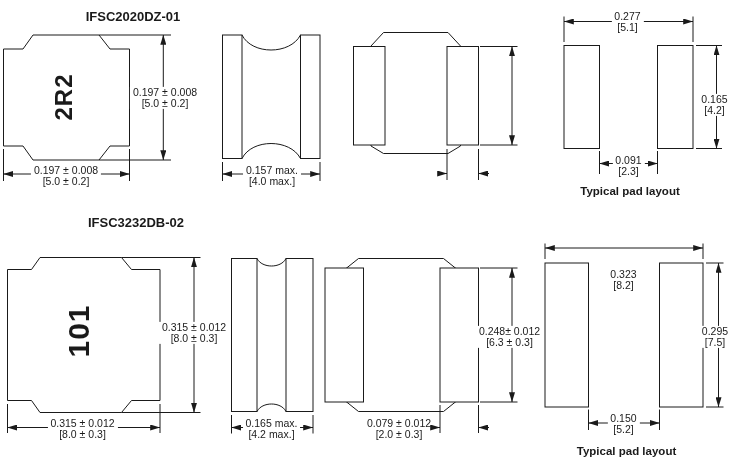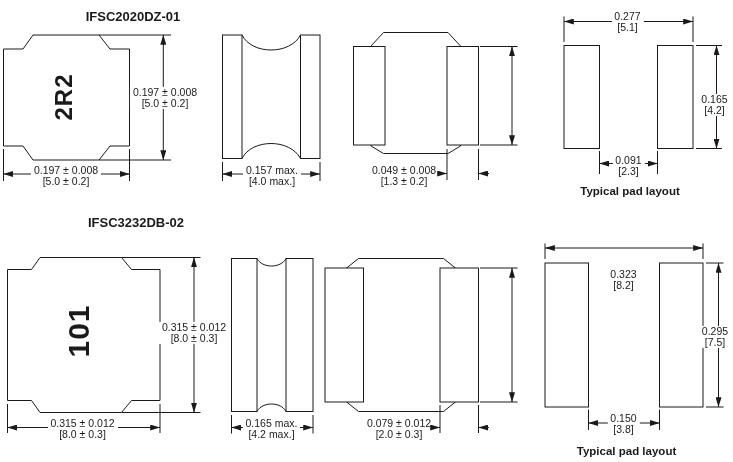--- a/index.html
+++ b/index.html
@@ -137,24 +137,20 @@
     <div>[5.0 ± 0.2]</div>
   </div>
   <div class="t bg" style="left:66px;top:176px;">
     <div>0.197 ± 0.008</div>
     <div>[5.0 ± 0.2]</div>
   </div>
   <div class="t bg" style="left:272px;top:176px;">
     <div>0.157 max.</div>
     <div>[4.0 max.]</div>
   </div>
-  <div class="t" style="left:404px;top:176px;">
-    <div>0.049 ± 0.008</div>
-    <div>[1.3 ± 0.2]</div>
-  </div>
   <div class="t bg" style="left:627.5px;top:22px;">
     <div>0.277</div>
     <div>[5.1]</div>
   </div>
   <div class="t bg" style="left:714.5px;top:96.5px;margin-top:8px;">
     <div>0.165</div>
     <div>[4.2]</div>
   </div>
   <div class="t bg" style="left:628.5px;top:166px;">
     <div>0.091</div>
@@ -174,29 +170,33 @@
     <div>[8.0 ± 0.3]</div>
   </div>
   <div class="t bg" style="left:271.5px;top:428.5px;">
     <div>0.165 max.</div>
     <div>[4.2 max.]</div>
   </div>
   <div class="t" style="left:399px;top:428.5px;">
     <div>0.079 ± 0.012</div>
     <div>[2.0 ± 0.3]</div>
   </div>
+  <div class="t bg" style="left:509.5px;top:336.5px;">
+    <div>0.248± 0.012</div>
+    <div>[6.3 ± 0.3]</div>
+  </div>
   <div class="t bg" style="left:623.5px;top:247.5px;margin-top:32px;">
     <div>0.323</div>
     <div>[8.2]</div>
   </div>
   <div class="t bg" style="left:715px;top:336.5px;">
     <div>0.295</div>
     <div>[7.5]</div>
   </div>
   <div class="t bg" style="left:623.5px;top:423.5px;">
     <div>0.150</div>
-    <div>[3.8]</div>
+    <div>[5.2]</div>
   </div>
   <div class="t lbl" style="left:626.5px;top:450.5px;">Typical pad layout</div>
 
   <div class="t units" style="left:173.5px;top:451.5px;margin-top:16px;">(units in mm)</div>
 
 </div>
 
 </body></html>

